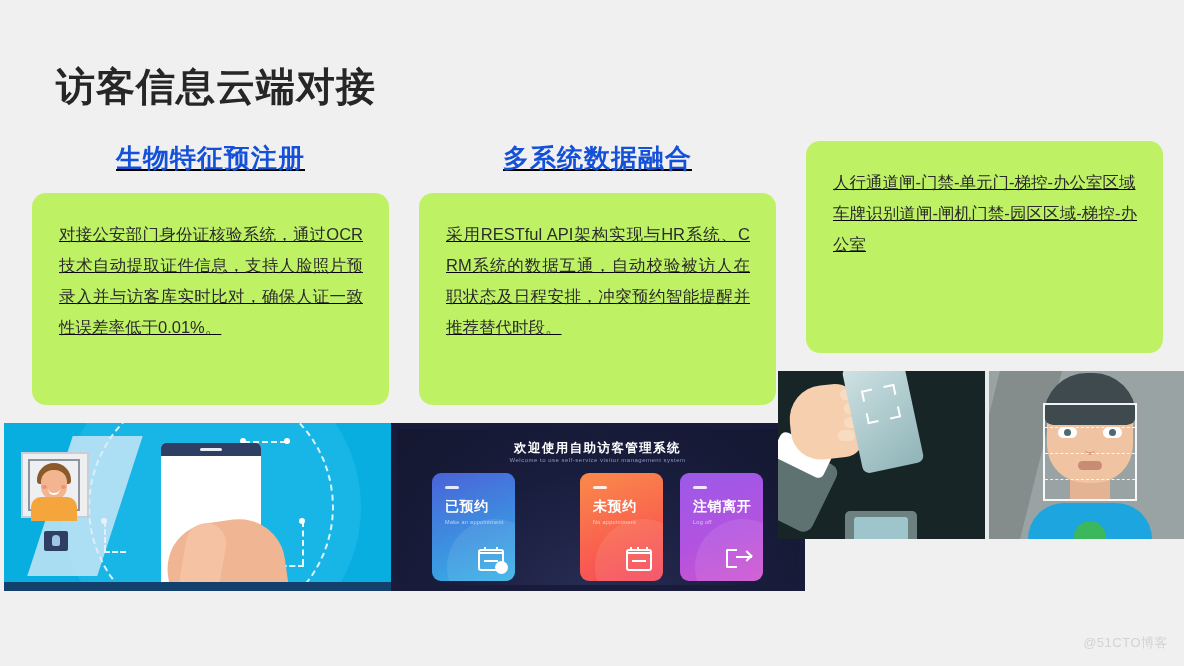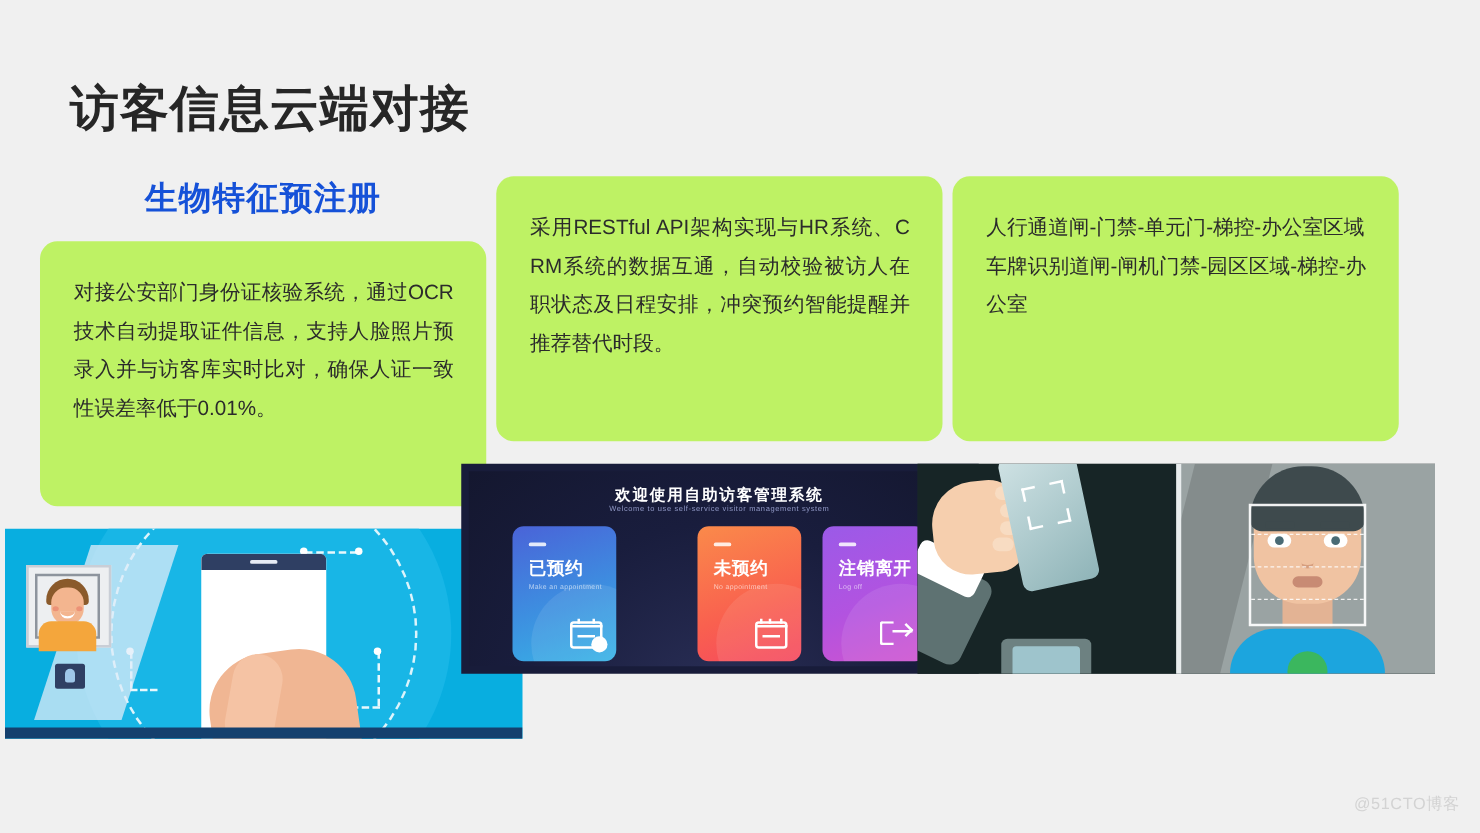--- a/index.html
+++ b/index.html
@@ -12,21 +12,21 @@
   .slide { position: relative; width: 1184px; height: 666px; background: #f0f0f0; }
 
   .page-title {
     position: absolute; left: 56px; top: 40px;
     font-size: 39px; font-weight: bold; color: #262626;
     letter-spacing: 1px; white-space: nowrap; margin-top: 20px;
   }
 
   .columns {
     position: absolute; left: 32px; top: 132px;
-    width: 1120px; display: flex; gap: 8px;
+    width: 1120px; display: flex; gap: 30px; text-decoration: underline;
   }
   .col { width: 357px; display: flex; flex-direction: column; align-items: center; }
 
   .col-heading {
     font-size: 26px; font-weight: bold; color: #1551d8;
     text-align: center; letter-spacing: 1px;
     height: 52px; line-height: 52px; white-space: nowrap;
   }
 
   .card {
@@ -227,20 +227,21 @@
         <div class="smile"></div>
         <div class="shirt"></div>
         <div class="card-mini"></div>
         <div class="hand"></div>
         <div class="thumbf"></div>
         <div class="baseline"></div>
       </div>
     </div>
 
     <div class="col">
+      <div class="col-heading">多系统数据融合</div>
       <div class="card">
         <div class="card-text">采用RESTful API架构实现与HR系统、CRM系统的数据互通，自动校验被访人在职状态及日程安排，冲突预约智能提醒并推荐替代时段。</div>
       </div>
       <div class="thumb t2">
         <div class="screen">
           <div class="k-title">欢迎使用自助访客管理系统</div>
           <div class="k-sub">Welcome to use self-service visitor management system</div>
           <div class="k-cards">
 
             <div class="k-card kc1">

